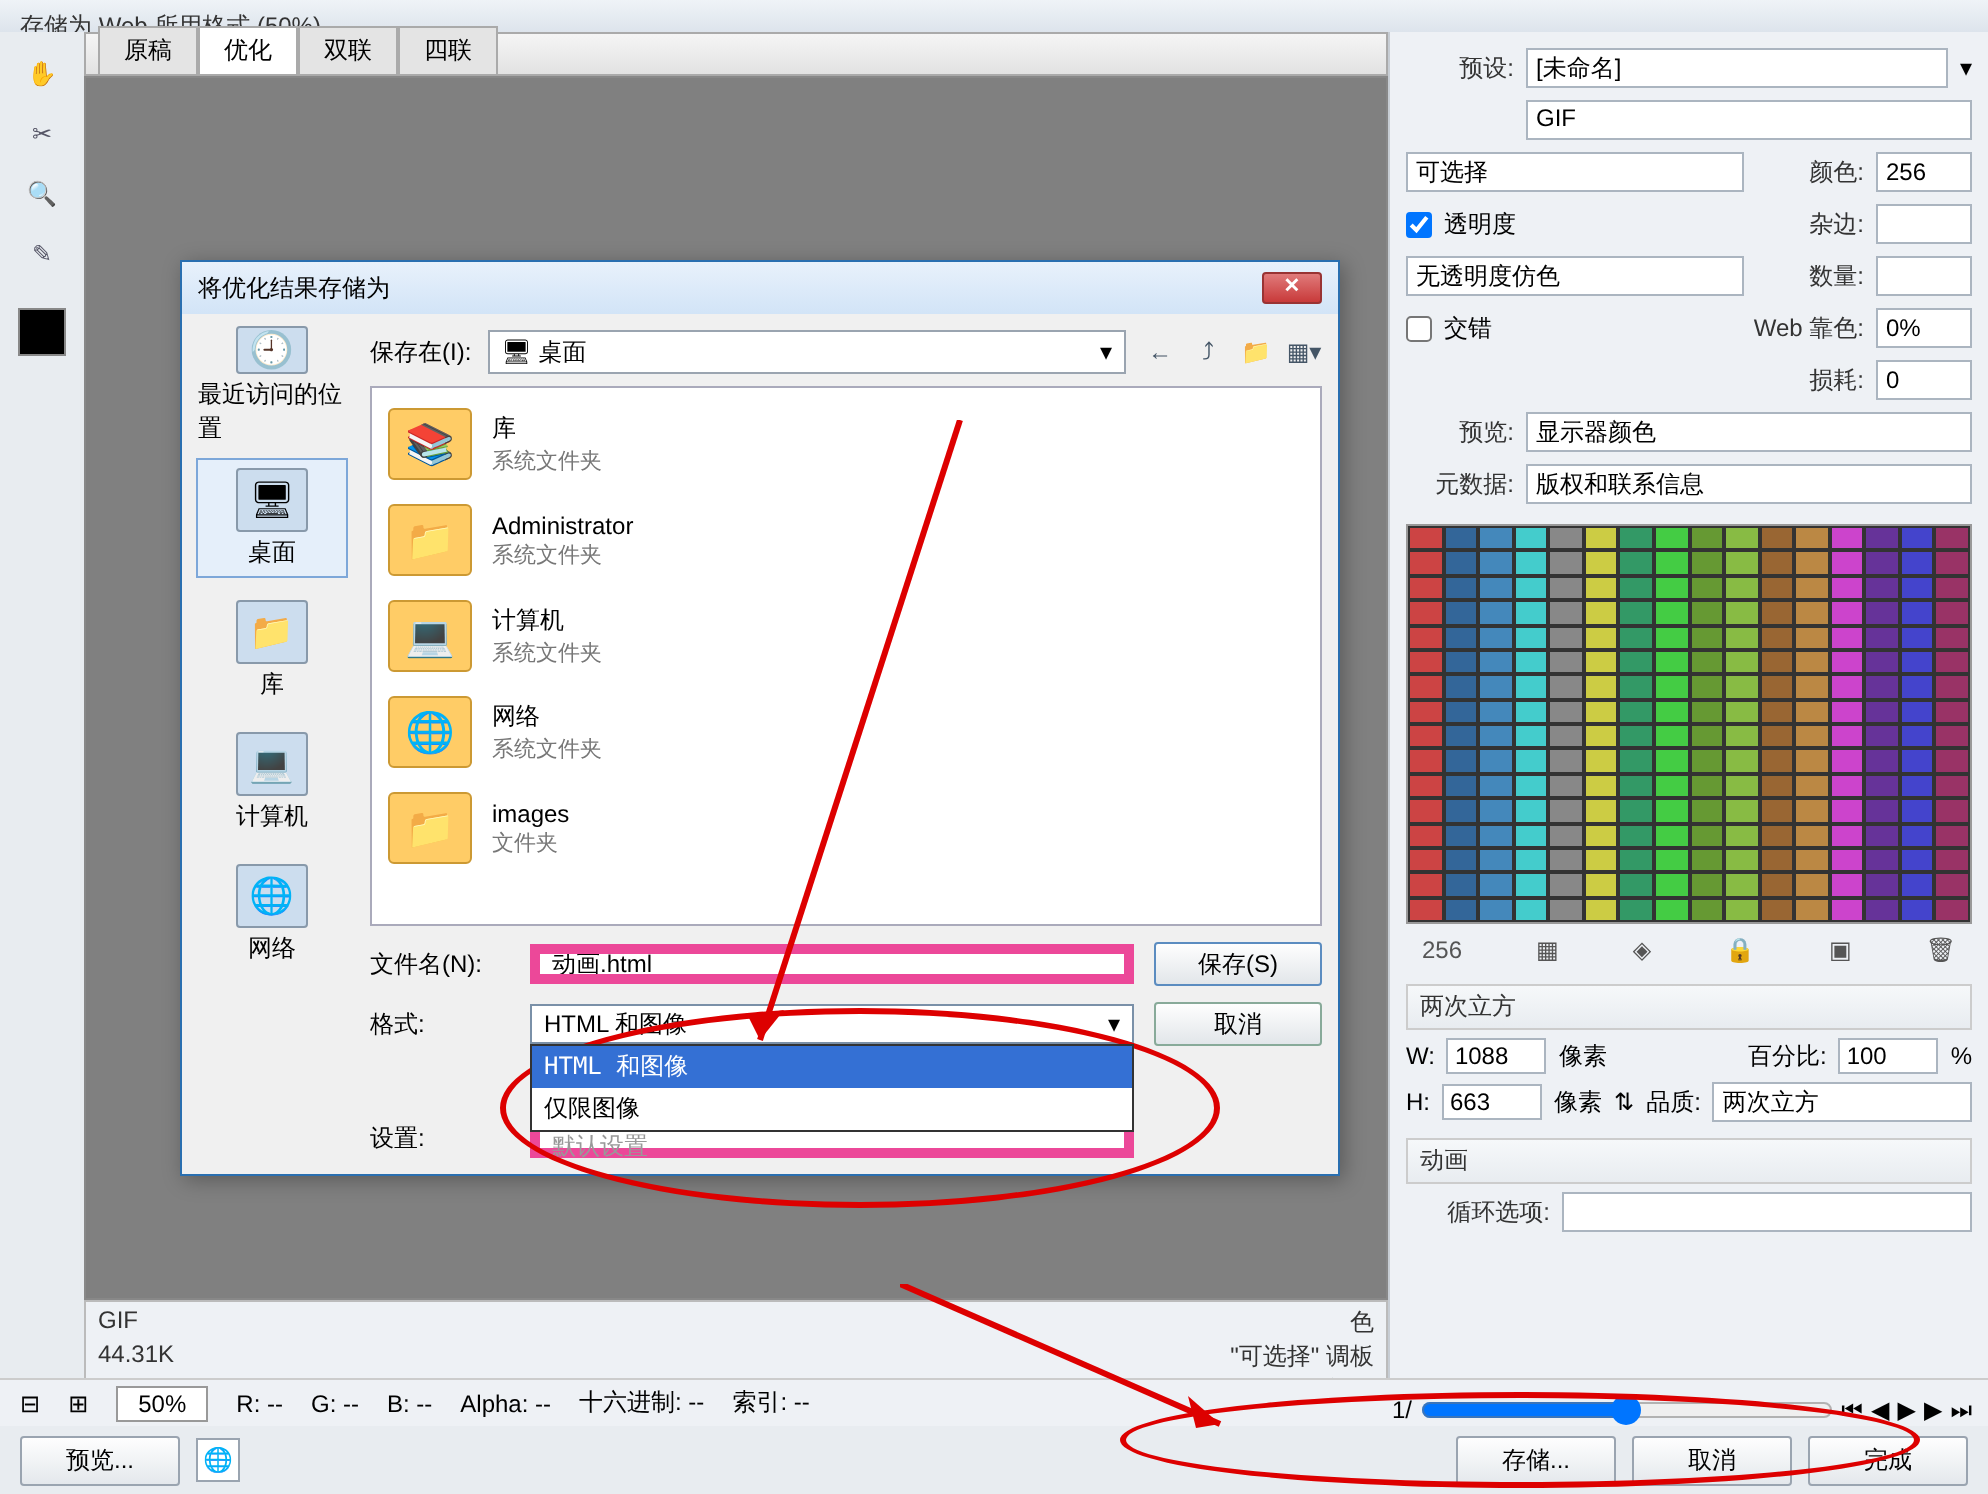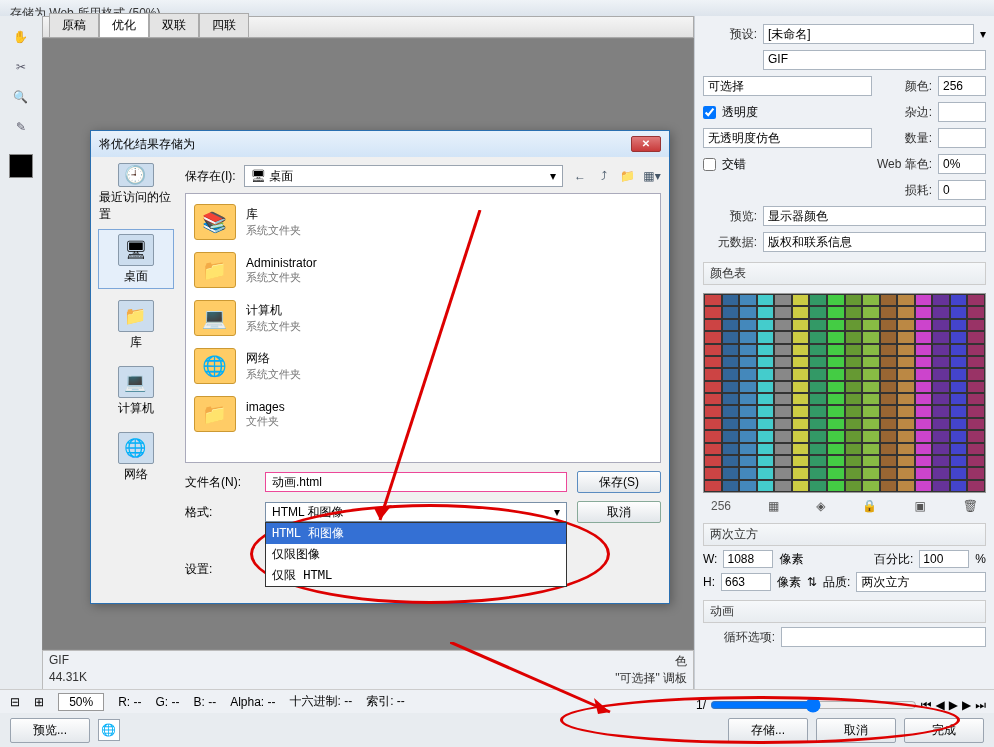--- a/index.html
+++ b/index.html
@@ -47,33 +47,33 @@
 
 
 .modal { position:absolute; top:130px; left:90px; width:580px; background:#f0f0f0; border:1px solid #2a6fb0; box-shadow: 2px 2px 10px rgba(0,0,0,0.3);}
 .modal-title { height:26px; background:linear-gradient(#e8f1fb,#d2e4f7); display:flex; align-items:center; padding:0 8px; justify-content:space-between;}
 .modal-title .close{ width:30px; height:16px; background:linear-gradient(#e07a7a,#c83a3a); border:1px solid #933; border-radius:2px; color:#fff; text-align:center; line-height:13px; font-size:10px; font-weight:bold;}
 .modal-body { display:flex; }
 .modal-sidebar { width:90px; padding:6px 4px; display:flex; flex-direction:column; align-items:center; gap:6px;}
 .side-item { width:76px; height:60px; display:flex; flex-direction:column; align-items:center; justify-content:center; gap:2px; border:1px solid transparent; cursor:pointer;}
 .side-item.sel { border:1px solid #7da7d9; background:#e5effa;}
 .side-ico { width:36px; height:32px; background:#cde; border:1px solid #89a; border-radius:2px; display:flex; align-items:center; justify-content:center; font-size:18px;}
-.modal-main { flex:1; padding:8px 8px 24px 4px; }
+.modal-main { flex:1; padding:8px 8px 8px 4px; }
 .loc-row { display:flex; align-items:center; gap:8px; margin-bottom:6px;}
 .loc-row .combo{ flex:1; border:1px solid #9aa4b0; background:#fff; height:22px; display:flex; align-items:center; padding:0 6px; justify-content:space-between;}
 .loc-tools { display:flex; gap:6px; color:#456;}
 .loc-tools span{width:18px; text-align:center; cursor:pointer;}
 .file-list { border:1px solid #aab; background:#fff; height:270px; overflow-y:auto; padding:4px; position:relative;}
 .file-item { display:flex; align-items:center; gap:10px; padding:6px 4px;}
 .file-ico { width:42px; height:36px; background:#fc6; border:1px solid #c93; border-radius:3px; display:flex; align-items:center; justify-content:center; font-size:20px; color:#864;}
 .file-item .meta{display:flex; flex-direction:column;}
 .file-item .sub{color:#777; font-size:11px;}
 .form-row{ display:flex; align-items:center; gap:10px; margin-top:8px;}
 .form-row label{ width:70px; text-align:left;}
-.form-row .txt{ flex:1; border:1px solid #ec4899; background:#fff; height:20px; padding:1px 6px;}
+.form-row .txt{ flex:1; border:5px solid #ec4899; background:#fff; height:20px; padding:1px 6px;}
 .form-row .dropdown{ flex:1; position:relative;}
 .form-row .dropdown .sel-disp{ border:1px solid #7a90a8; background:#fff; height:20px; padding:1px 6px; display:flex; justify-content:space-between; align-items:center;}
 .dropdown-list { position:absolute; top:20px; left:0; right:0; background:#fff; border:1px solid #333; z-index:10;}
 .dropdown-list div{ padding:2px 6px; font-family:"SimSun",monospace;}
 .dropdown-list div.hl{ background:#3470d4; color:#fff;}
 .form-row .btn{ width:84px; border:1px solid #8a9; background:linear-gradient(#fefefe,#e2e6ea); height:22px; text-align:center; line-height:20px; border-radius:2px;}
 .form-row .btn.primary{ border:1px solid #5b8cc0;}
 
 
 .anno{position:absolute; pointer-events:none;}
@@ -155,21 +155,20 @@
     </div>
     <div class="rp-row">
       <label>预览:</label>
       <div class="rp-select wide">显示器颜色</div>
     </div>
     <div class="rp-row">
       <label>元数据:</label>
       <div class="rp-select wide">版权和联系信息</div>
     </div>
 
-    <div class="group-title">颜色表</div>
     <div class="color-table">
       <div class="swatches" id="swatches">
           <div style="background: rgb(204, 68, 68);"></div>
           <div style="background: rgb(51, 102, 153);"></div>
           <div style="background: rgb(68, 136, 187);"></div>
           <div style="background: rgb(68, 204, 204);"></div>
           <div style="background: rgb(136, 136, 136);"></div>
           <div style="background: rgb(204, 204, 68);"></div>
           <div style="background: rgb(51, 153, 102);"></div>
           <div style="background: rgb(68, 204, 68);"></div>
@@ -577,21 +576,20 @@
       <div class="form-row">
         <label>格式:</label>
         <div class="dropdown">
           <div class="sel-disp">
               <span>HTML 和图像</span>
               <span>▾</span>
             </div>
           <div class="dropdown-list" id="fmt-list">
               <div class="hl">HTML 和图像</div>
               <div>仅限图像</div>
-              <div>仅限 HTML</div>
             </div>
         </div>
         <div class="btn">取消</div>
       </div>
       <div style="height:28px"></div>
       <div class="form-row">
         <label>设置:</label>
         <div class="txt" style="color:#999">默认设置</div>
         <div style="width:84px"></div>
       </div>

